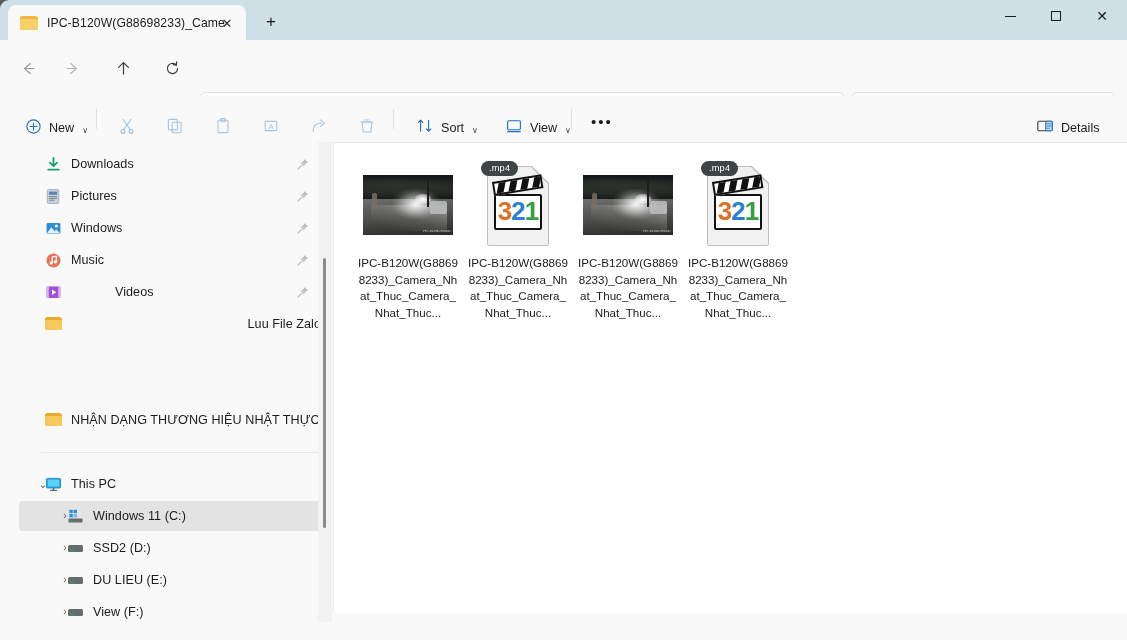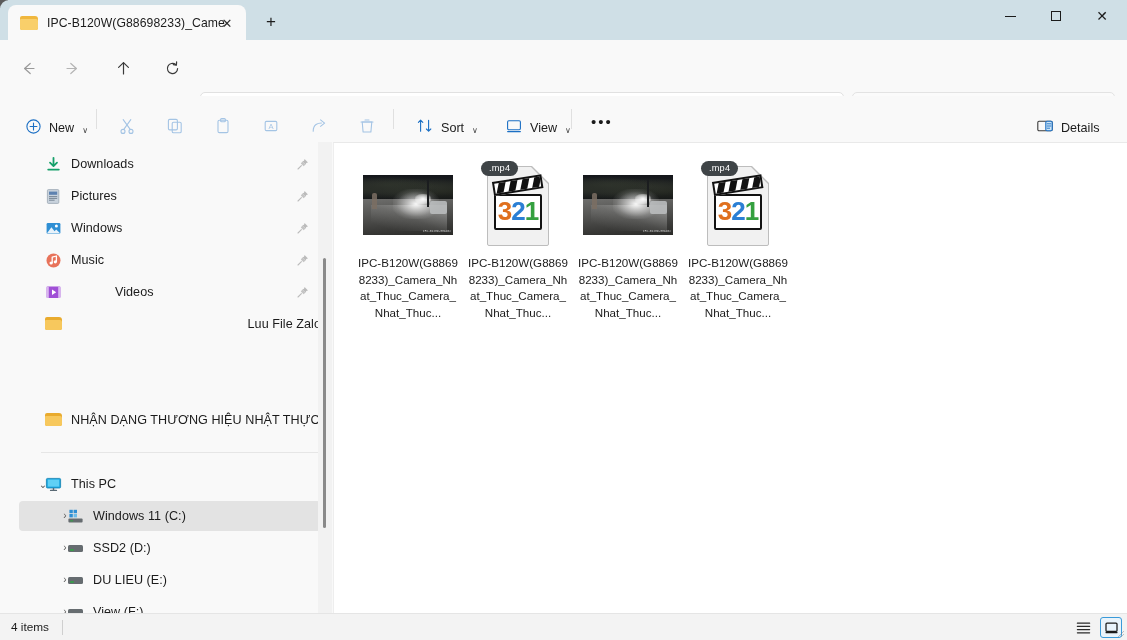--- a/index.html
+++ b/index.html
@@ -758,34 +758,14 @@
               </div>
               <div class="num"><span class="n3">3</span><span class="n2">2</span><span class="n1">1</span></div>
             </div>
             <div class="badge">.mp4</div>
           </div>
         </div>
         <div class="file-label">IPC-B120W(G88698233)_Camera_Nhat_Thuc_Camera_Nhat_Thuc...</div>
       </div>
     </div>
 
-  <div id="statusbar">
-    <span id="status-count">4 items</span>
-    <span id="status-sep"></span>
-
-    <div class="viewbtn" id="view-list">
-      <svg width="15" height="14" viewBox="0 0 15 14">
-        <path d="M1.4 2.2 H13.6 M1.4 5.4 H13.6 M1.4 8.6 H13.6 M1.4 11.8 H13.6" stroke="#2a2a2a" stroke-width="1.25" stroke-linecap="round"></path>
-      </svg>
-    </div>
-    <div class="viewbtn" id="view-grid">
-      <svg width="15" height="14" viewBox="0 0 15 14">
-        <rect x="2.0" y="2.0" width="11" height="8.4" rx="1" fill="none" stroke="#1b1b1b" stroke-width="1.25"></rect>
-        <path d="M2.0 11.6 H13.0" stroke="#1b1b1b" stroke-width="1.25" stroke-linecap="round"></path>
-      </svg>
-    </div>
-
-    <svg id="bottom-resize" viewBox="0 0 8 8">
-      <path d="M7 1 L1 7 M7 4 L4 7 M7 7 L7 7" stroke="#7a7a7a" stroke-width="1"></path>
-    </svg>
-  </div>
 
 </div>
 
 </body></html>

